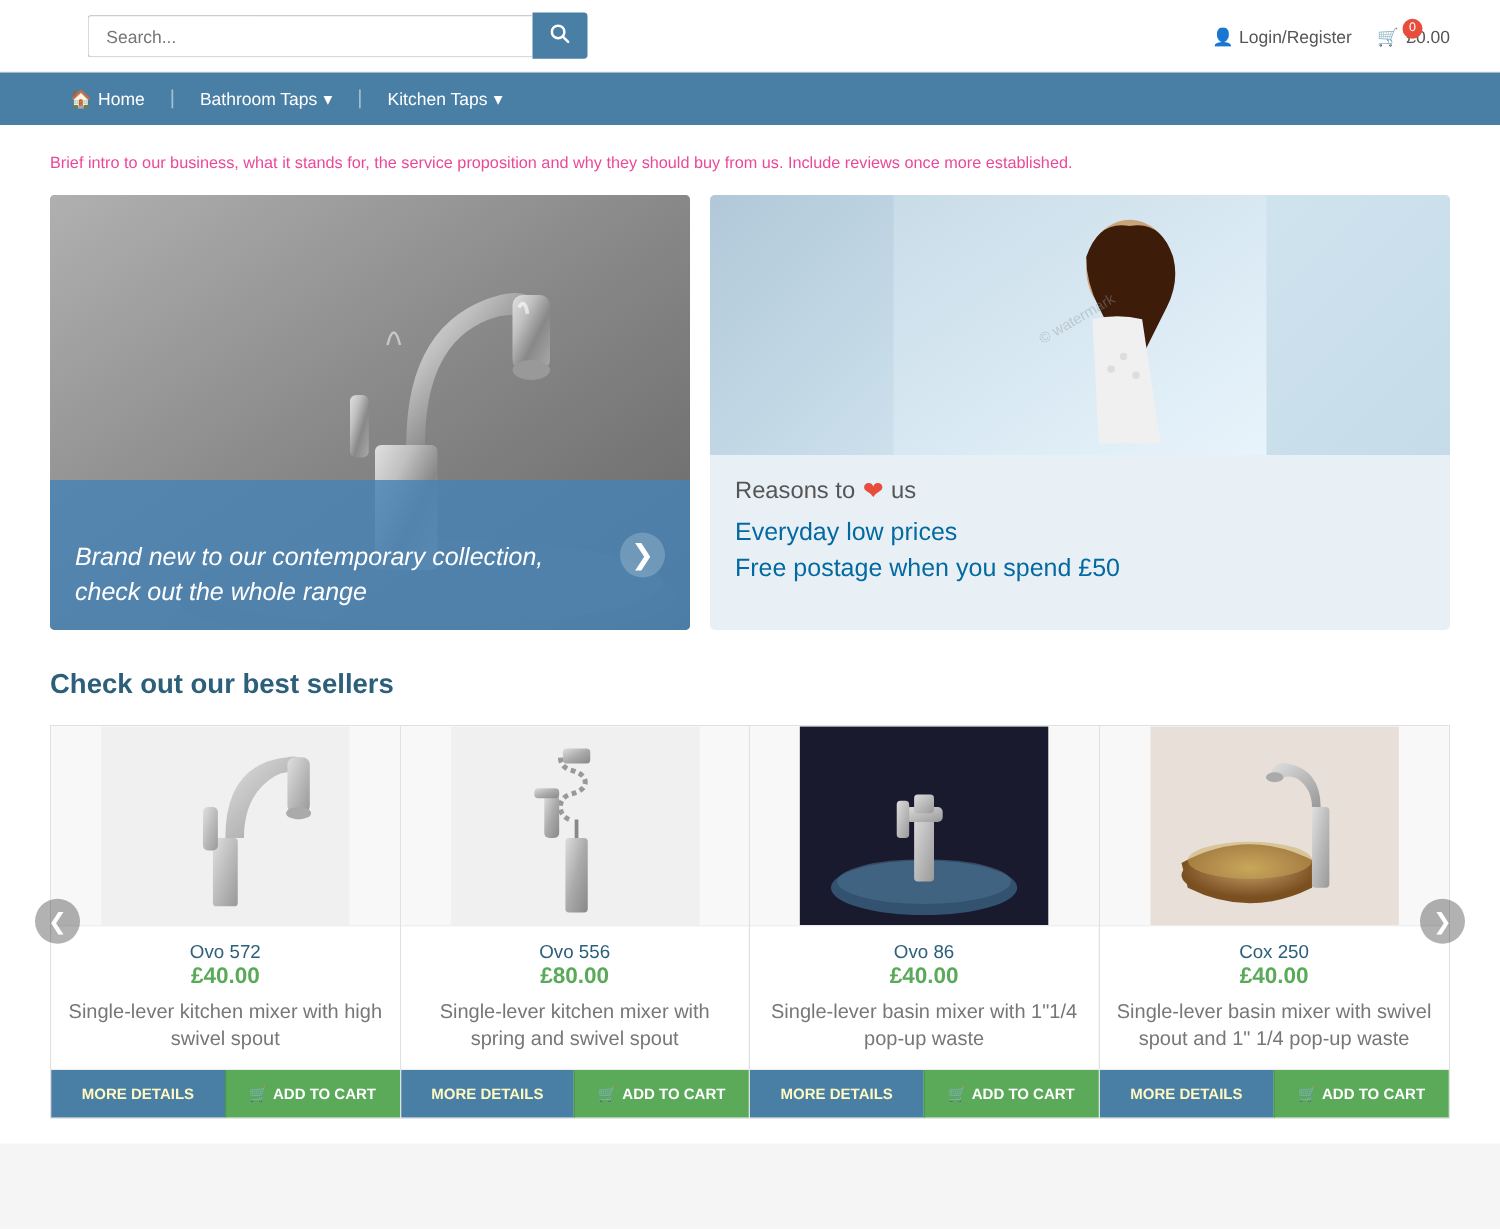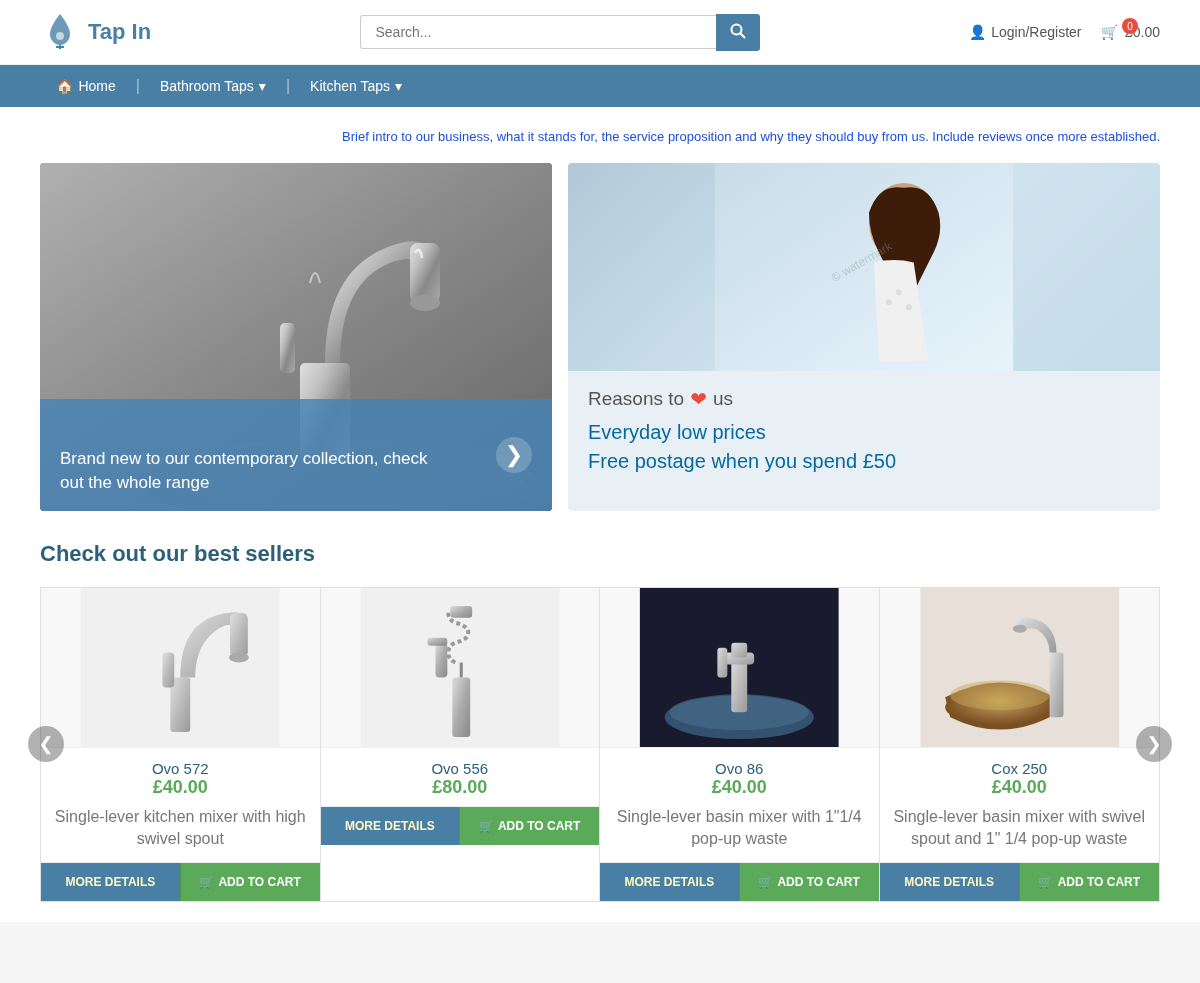--- a/index.html
+++ b/index.html
@@ -101,24 +101,23 @@
       cursor: pointer;
       text-decoration: none;
     }
     .nav-separator { color: rgba(255,255,255,0.5); padding: 12px 4px; }
 
     
     .main { background: #fff; padding: 20px 40px; }
 
     .intro-text {
       font-size: 13px;
-      color: #1d4ed8;
+      color: #ec4899;
       margin-bottom: 16px;
       line-height: 1.5;
-      text-align: right;
     }
 
     
     .hero-section {
       display: flex;
       gap: 16px;
       margin-bottom: 30px;
     }
     .hero-main {
       flex: 0 0 512px;
@@ -136,21 +135,22 @@
       left: 0;
       right: 0;
       background: rgba(70, 130, 180, 0.82);
       padding: 16px 20px;
       display: flex;
       align-items: center;
       justify-content: space-between;
     }
     .hero-overlay-text {
       color: #fff;
-      font-size: 17px;
+      font-size: 20px;
+      font-style: italic;
       line-height: 1.4;
       max-width: 80%;
       margin-top: 32px;
     }
     .hero-arrow {
       color: #fff;
       font-size: 22px;
       background: rgba(255,255,255,0.2);
       border-radius: 50%;
       width: 36px;
@@ -301,31 +301,20 @@
       display: flex;
       align-items: center;
       justify-content: center;
       gap: 4px;
     }
   </style>
 </head>
 <body>
 
 <header class="header">
-  <div class="logo-area">
-    <div class="logo-icon">
-      <svg viewBox="0 0 40 40" xmlns="http://www.w3.org/2000/svg">
-        <path d="M20 4 C20 4 10 16 10 24 C10 30 14.5 35 20 35 C25.5 35 30 30 30 24 C30 16 20 4 20 4Z" fill="#4a7fa5" opacity="0.8"></path>
-        <circle cx="20" cy="26" r="4" fill="#fff" opacity="0.6"></circle>
-        <line x1="20" y1="35" x2="20" y2="39" stroke="#4a7fa5" stroke-width="2"></line>
-        <line x1="16" y1="37" x2="24" y2="37" stroke="#4a7fa5" stroke-width="2"></line>
-      </svg>
-    </div>
-    <span class="logo-text">Tap In</span>
-  </div>
 
   <div class="search-area">
     <input class="search-input" type="text" placeholder="Search..." style="">
     <button class="search-btn">
       <svg width="16" height="16" viewBox="0 0 16 16" fill="none" xmlns="http://www.w3.org/2000/svg">
         <circle cx="6.5" cy="6.5" r="5" stroke="white" stroke-width="2"></circle>
         <line x1="10.5" y1="10.5" x2="14.5" y2="14.5" stroke="white" stroke-width="2" stroke-linecap="round"></line>
       </svg>
     </button>
   </div>
@@ -498,20 +487,21 @@
             <path d="M101 90 Q101 80 101 75" stroke="#888" stroke-width="3" fill="none"></path>
             <path d="M95 75 Q88 72 88 65 Q88 58 95 55 Q108 52 108 45 Q108 38 95 35 Q88 32 88 25" stroke="#999" stroke-width="4" fill="none" stroke-dasharray="4,3"></path>
             <rect x="90" y="18" width="22" height="12" rx="3" fill="url(#c2)"></rect>
 
             <rect x="75" y="55" width="12" height="35" rx="4" fill="url(#c2)"></rect>
             <rect x="67" y="50" width="20" height="8" rx="3" fill="url(#c2)"></rect>
           </svg>
         </div>
         <div class="product-name">Ovo 556</div>
         <div class="product-price">£80.00</div>
+        <div class="product-desc">Single-lever kitchen mixer with spring and swivel spout</div>
         <div class="product-actions">
           <button class="btn-details">MORE DETAILS</button>
           <button class="btn-cart">
             <span>🛒</span>
             <span>ADD TO CART</span>
           </button>
         </div>
       </div>
 
       <div class="product-card">

